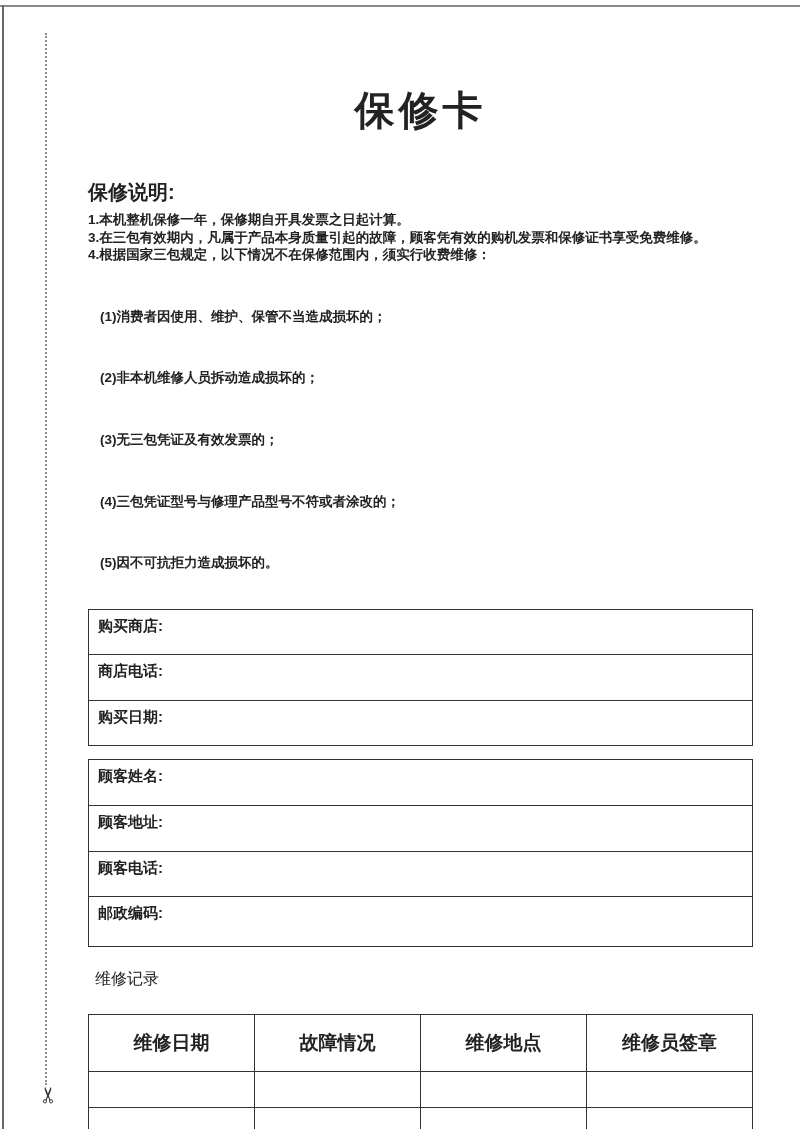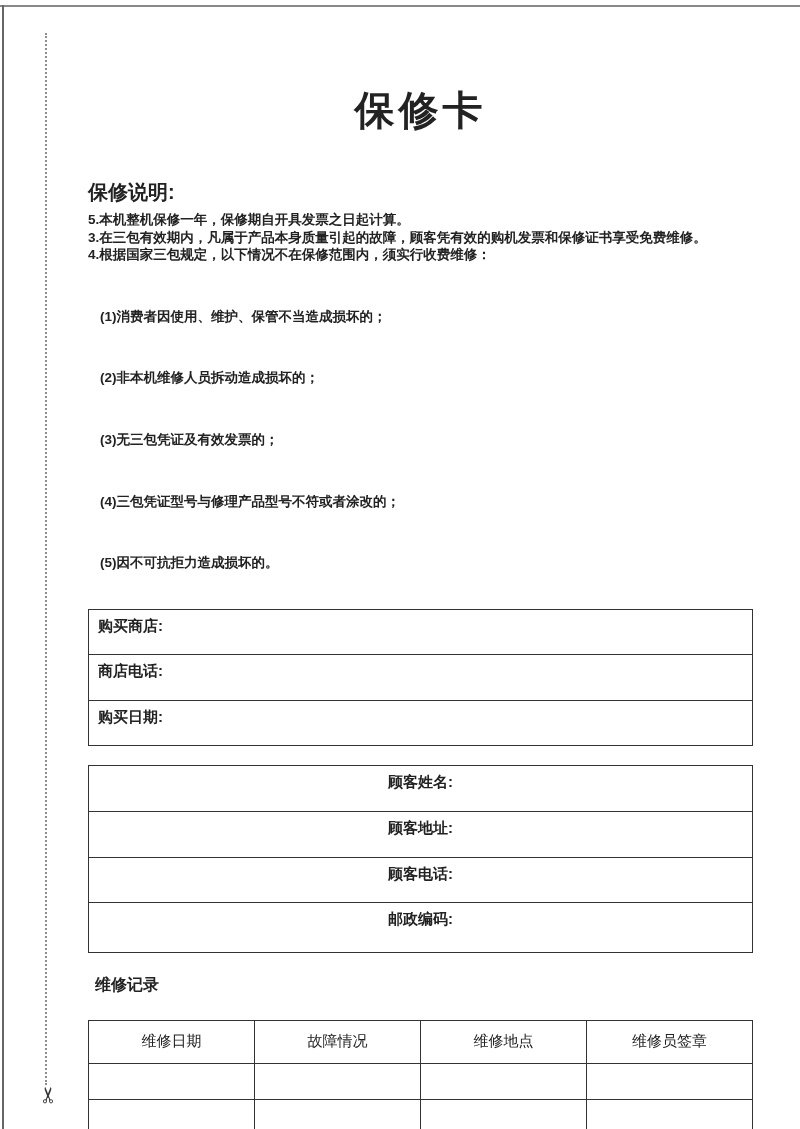--- a/index.html
+++ b/index.html
@@ -82,48 +82,48 @@
     padding-left: 12px;
     margin-top: 44px;
   }
   
   table.form-table {
     margin-top: 37px;
     width: 665px;
     border-collapse: collapse;
     table-layout: fixed;
   }
-  table.form-table.second { margin-top: 19px; text-align: center; }
+  table.form-table.second { margin-top: 13px; }
   table.form-table td {
     border: 1.5px solid #333333;
     vertical-align: top;
     padding: 6px 9px;
     font-size: 15px;
     font-weight: 700;
     line-height: 20px;
   }
   .records-heading {
     margin-top: 22px;
     margin-left: 7px;
     font-size: 16px;
-    font-weight: 700;
+    font-weight: 400;
     line-height: 19px;
   }
   table.records-table {
     margin-top: 26px;
     width: 665px;
     border-collapse: collapse;
     table-layout: fixed;
   }
   table.records-table th {
     border: 1.5px solid #333333;
     height: 24px;
-    padding: 9px;
-    font-size: 15px;
-    font-weight: 400;
+    padding: 15px;
+    font-size: 19px;
+    font-weight: 700;
     text-align: center;
     vertical-align: middle;
   }
   table.records-table td {
     border: 1.5px solid #333333;
     height: 35px;
     padding: 0;
   }
 </style>
 </head>
@@ -136,21 +136,21 @@
   <div class="cut-line"></div>
   <div class="scissors">✂</div>
 
   <div class="content">
 
     <div class="doc-title">保修卡</div>
 
     <div class="section-heading">保修说明:</div>
 
     <div class="notes">
-      <div class="note-line">5.本机整机保修一年，保修期自开具发票之日起计算。</div>
+      <div class="note-line">1.本机整机保修一年，保修期自开具发票之日起计算。</div>
       <div class="note-line">3.在三包有效期内，凡属于产品本身质量引起的故障，顾客凭有效的购机发票和保修证书享受免费维修。</div>
       <div class="note-line">4.根据国家三包规定，以下情况不在保修范围内，须实行收费维修：</div>
       <div class="note-line note-sub">(1)消费者因使用、维护、保管不当造成损坏的；</div>
       <div class="note-line note-sub">(2)非本机维修人员拆动造成损坏的；</div>
       <div class="note-line note-sub">(3)无三包凭证及有效发票的；</div>
       <div class="note-line note-sub">(4)三包凭证型号与修理产品型号不符或者涂改的；</div>
       <div class="note-line note-sub">(5)因不可抗拒力造成损坏的。</div>
     </div>
 
     <table class="form-table">

